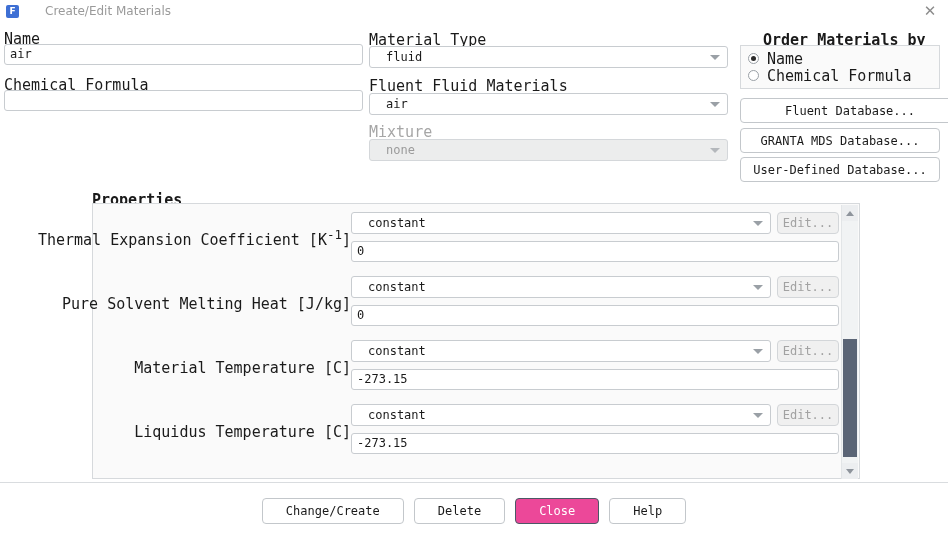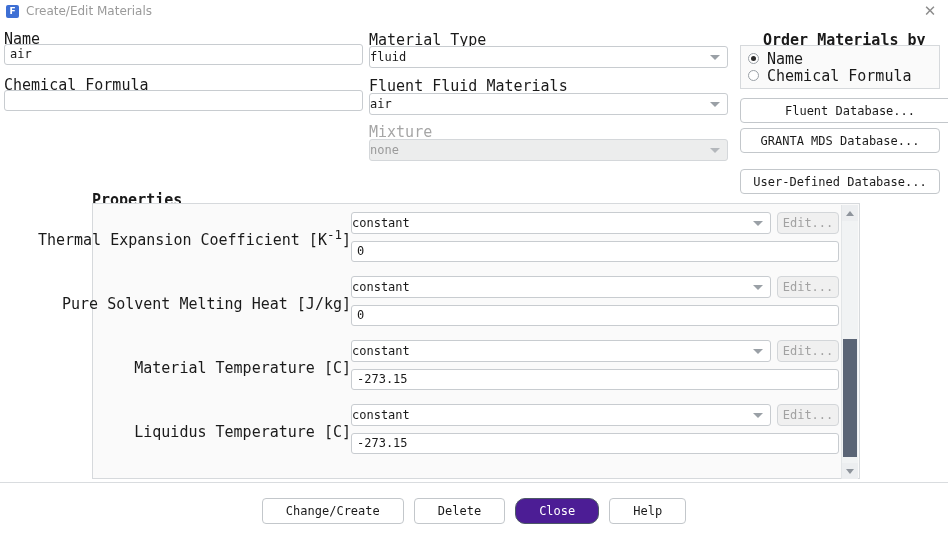--- a/index.html
+++ b/index.html
@@ -34,21 +34,21 @@
     background: #3d6fd4;
     border-radius: 2px;
     color: #ffffff;
     font-family: "DejaVu Sans", "Liberation Sans", sans-serif;
     font-size: 9px;
     font-weight: bold;
     line-height: 13px;
     text-align: center;
   }
   .title-text {
-    margin-left: 7px;
+    margin-left: 26px;
     font-family: "DejaVu Sans", "Liberation Sans", sans-serif;
     font-size: 12px;
     color: #9a9a9a;
   }
   .title-close {
     position: absolute;
     right: 8px;
     top: 2px;
     width: 20px;
     height: 18px;
@@ -86,21 +86,21 @@
   }
 
   
   .combo {
     box-sizing: border-box;
     position: relative;
     background: #ffffff;
     border: 1px solid #c8ccd0;
     border-radius: 3px;
     height: 22px;
-    padding: 0 22px 0 0;
+    padding: 0 22px 0 16px;
     font-family: "DejaVu Sans Mono", "Liberation Mono", monospace;
     font-size: 12px;
     color: #1a1a1a;
     line-height: 20px;
     white-space: nowrap;
     overflow: hidden;
     cursor: pointer;
   }
   .combo.disabled {
     background: #eceded;
@@ -164,24 +164,23 @@
     font-size: 12px;
     color: #1a1a1a;
     text-align: center;
     white-space: nowrap;
     cursor: pointer;
     display: flex;
     align-items: center;
     justify-content: center;
   }
   .btn.primary {
-    background: #4c1d95;
+    background: #ec4899;
     border-color: #4c5866;
     color: #ffffff;
-    border-radius: 10px;
   }
   .btn.dim {
     background: #f0f0f0;
     border-color: #d3d6d9;
     color: #a2a2a2;
   }
 
   
   #properties-box {
     position: absolute;
@@ -335,21 +334,21 @@
     <span class="radio-label lbl">Name</span>
   </div>
   <div class="radio-row" style="position:absolute;left:7px;top:21px;">
     <span class="radio"></span>
     <span class="radio-label lbl">Chemical Formula</span>
   </div>
 </div>
 
 <div class="btn" style="position:absolute;left:740px;top:98px;width:220px;height:25px;">Fluent Database...</div>
 <div class="btn" style="position:absolute;left:740px;top:128px;width:200px;height:25px;">GRANTA MDS Database...</div>
-<div class="btn" style="position:absolute;left:740px;top:169px;width:200px;height:25px;">User-Defined Database...</div>
+<div class="btn" style="position:absolute;left:740px;top:157px;width:200px;height:25px;">User-Defined Database...</div>
 
 <div class="lbl" style="position:absolute;left:92px;top:191px;font-weight:bold;">Properties</div>
 
 <div class="groupbox" id="properties-box">
   <div class="prop-rows">
 
     <div class="prop-row" style="top:5px;">
       <div class="prop-label lbl"><span>Thermal Expansion Coefficient [K</span><sup>-1</sup><span>]</span></div>
       <div class="combo prop-combo">
         <span>constant</span>

